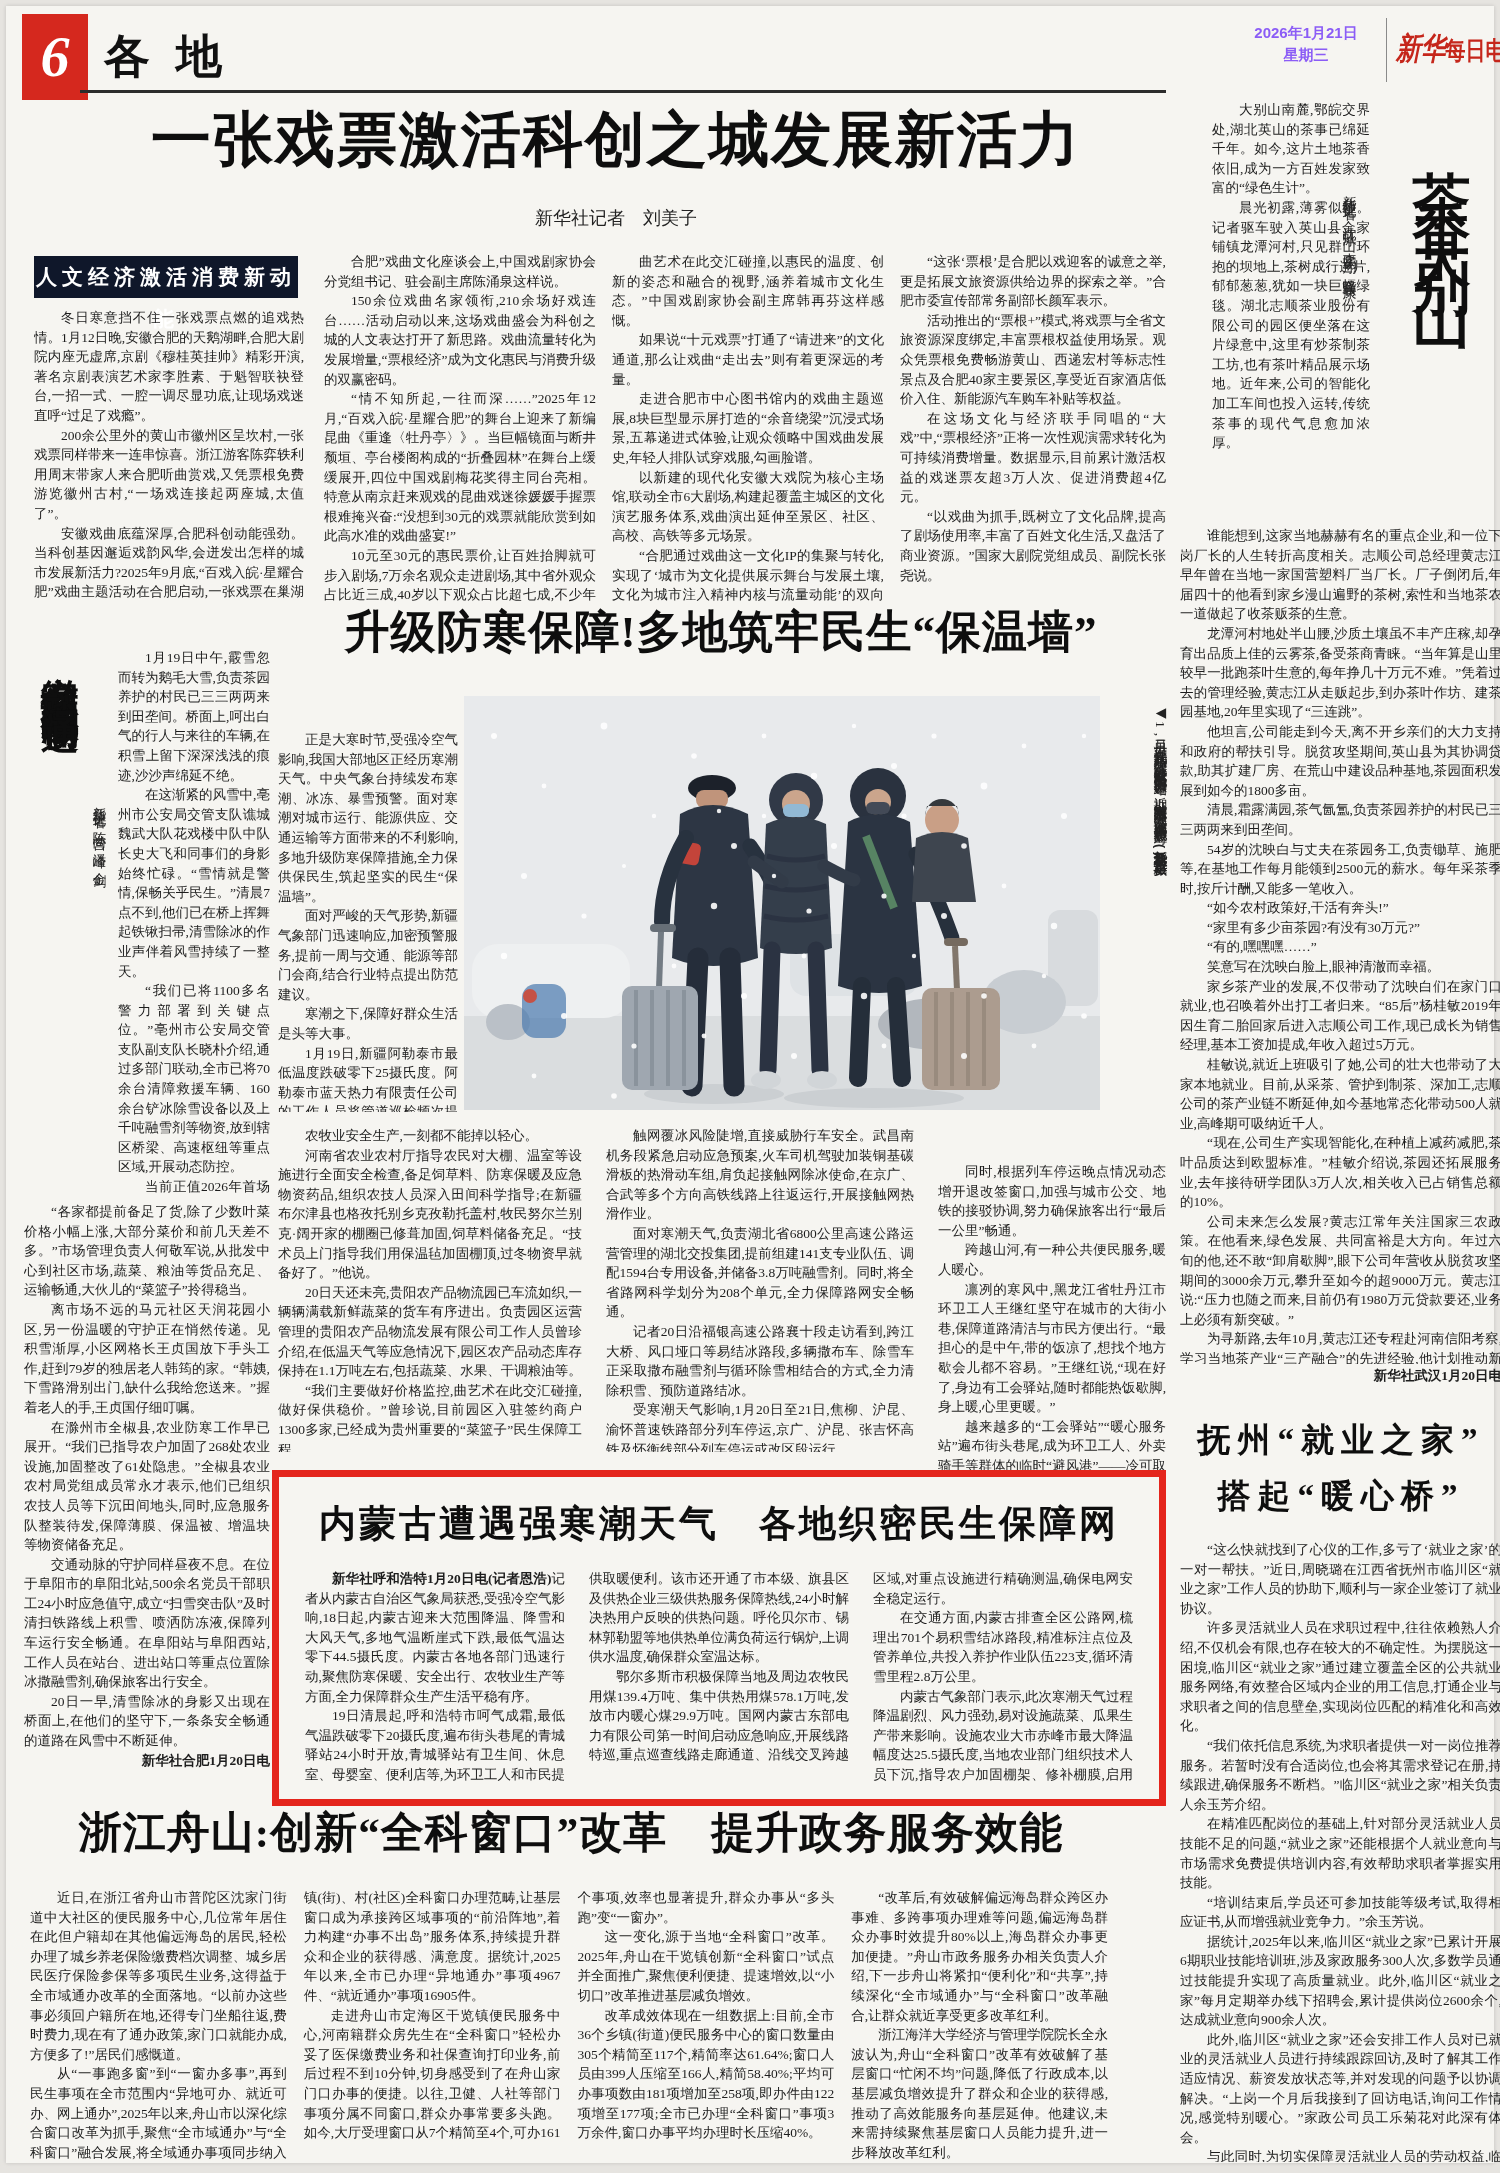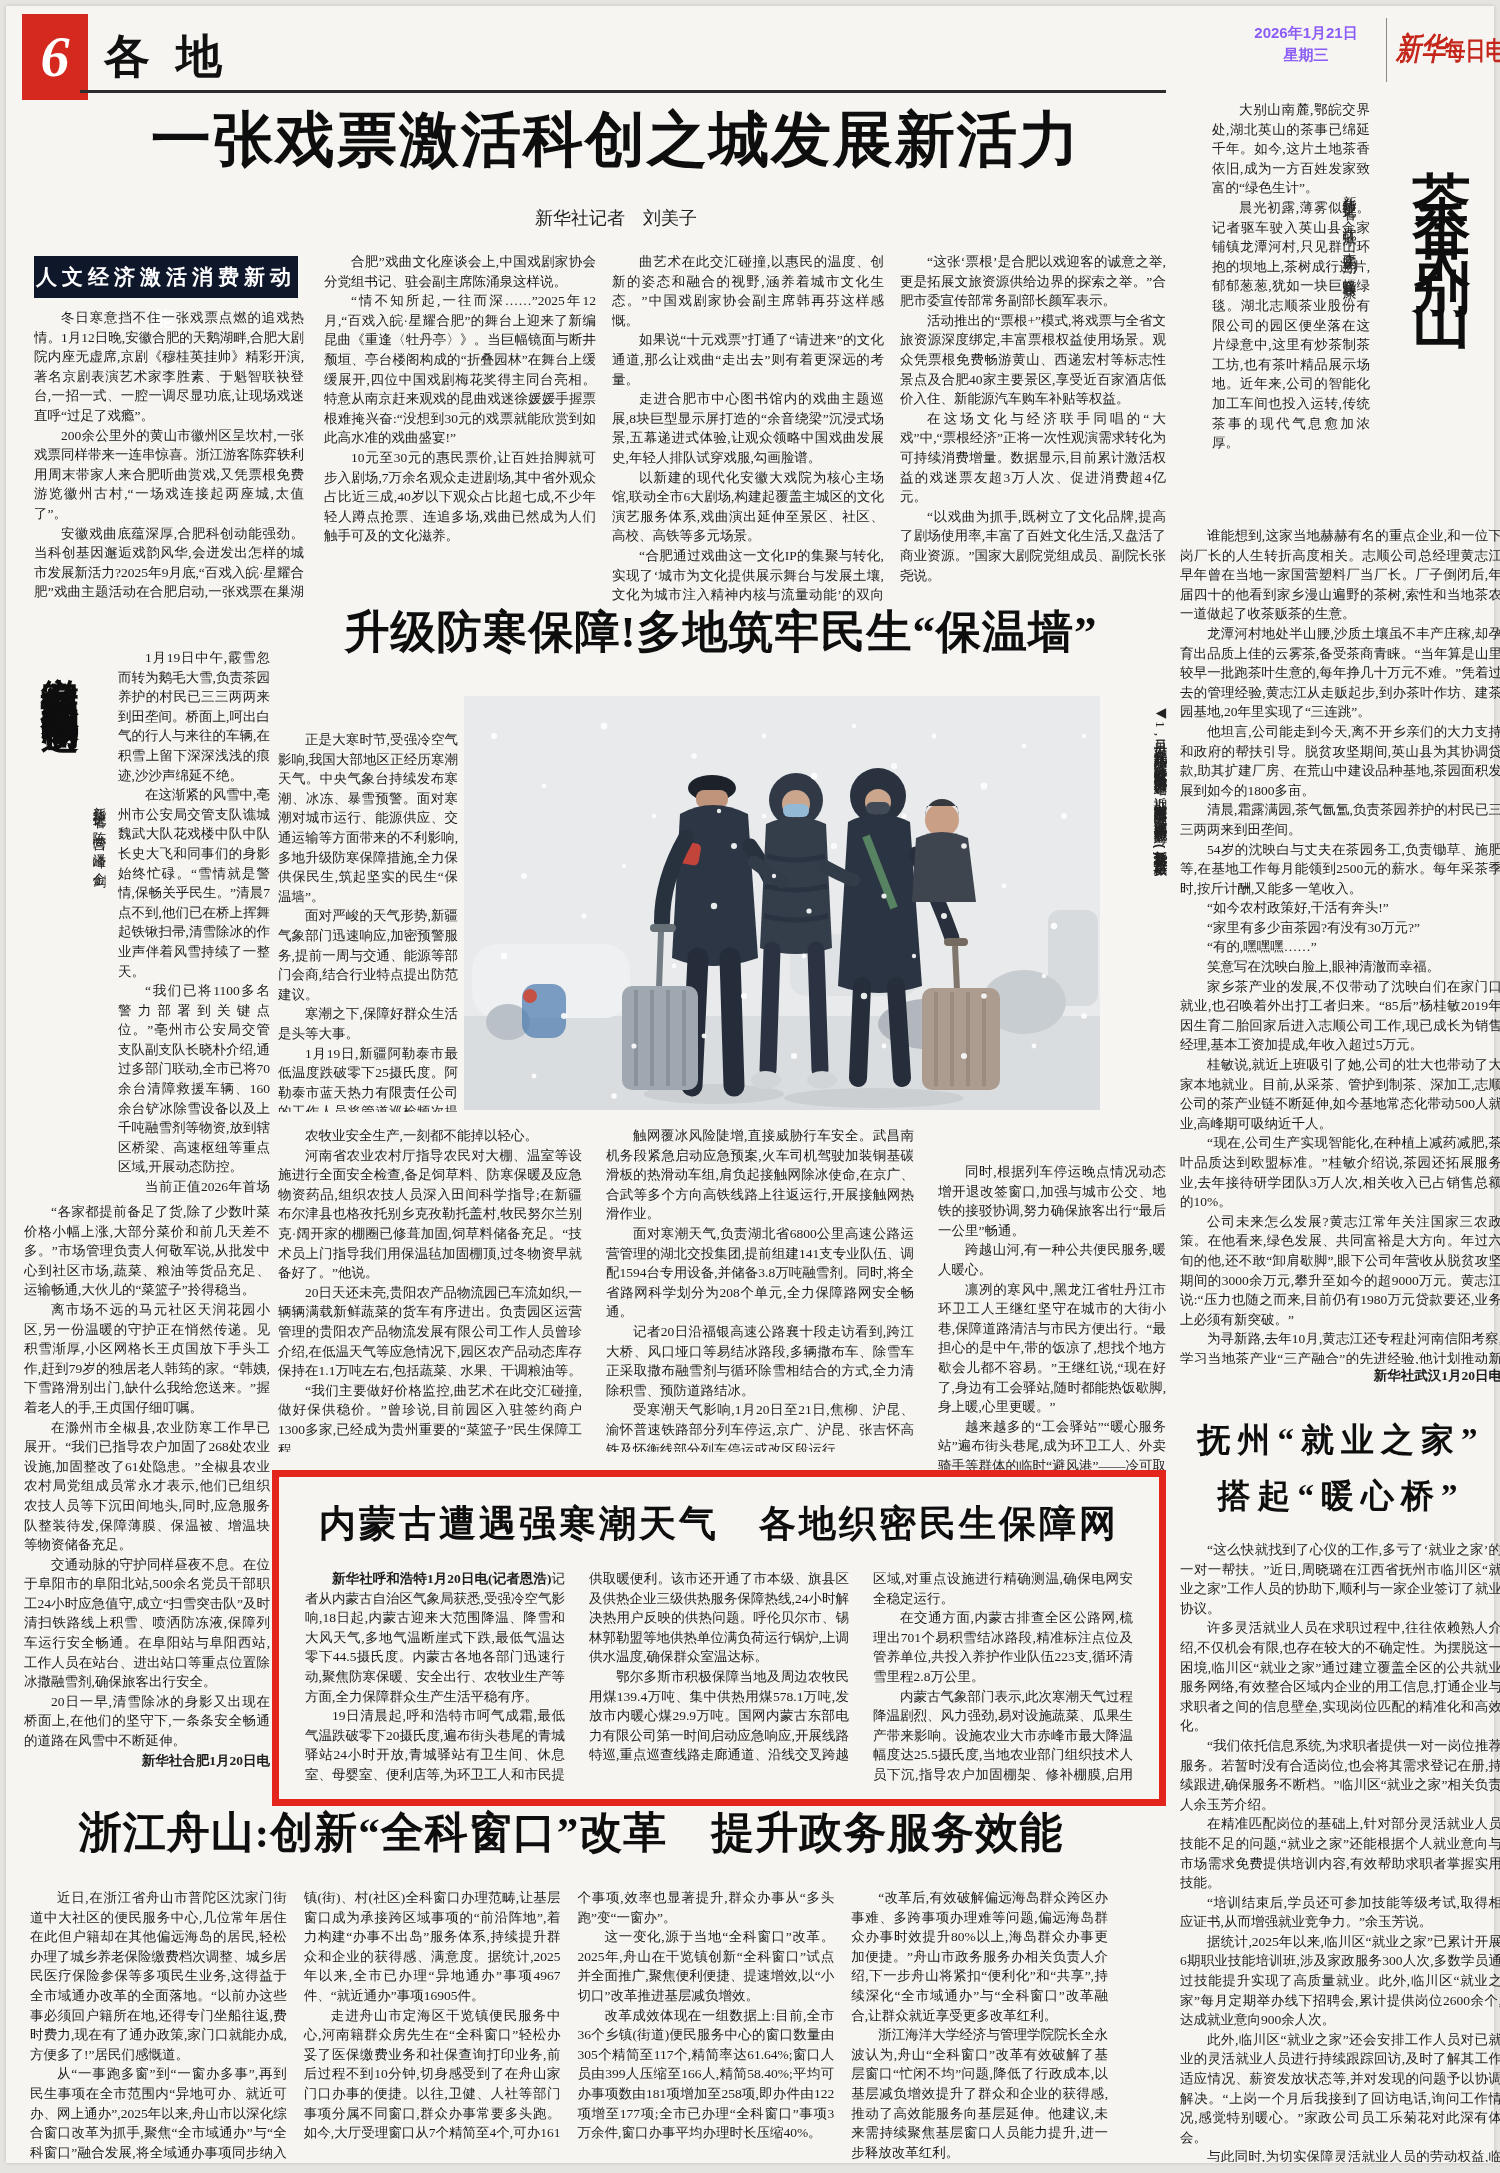--- a/index.html
+++ b/index.html
@@ -65,20 +65,21 @@
   <div class="abs hl lead-hl">一张戏票激活科创之城发展新活力</div>
   <div class="abs byline" style="left:60px;top:200px;width:1100px;">新华社记者　刘美子</div>
   <div class="abs kicker">人文经济激活消费新动能</div>
   <div class="abs jt b13" style="left:28px;top:302px;width:270px;height:294px;">
         <p>冬日寒意挡不住一张戏票点燃的追戏热情。1月12日晚,安徽合肥的天鹅湖畔,合肥大剧院内座无虚席,京剧《穆桂英挂帅》精彩开演,著名京剧表演艺术家李胜素、于魁智联袂登台,一招一式、一腔一调尽显功底,让现场戏迷直呼“过足了戏瘾”。</p>
         <p>200余公里外的黄山市徽州区呈坎村,一张戏票同样带来一连串惊喜。浙江游客陈弈轶利用周末带家人来合肥听曲赏戏,又凭票根免费游览徽州古村,“一场戏连接起两座城,太值了”。</p>
         <p>安徽戏曲底蕴深厚,合肥科创动能强劲。当科创基因邂逅戏韵风华,会迸发出怎样的城市发展新活力?2025年9月底,“百戏入皖·星耀合肥”戏曲主题活动在合肥启动,一张戏票在巢湖之滨激起层层涟漪。</p>
       </div>
   <div class="abs jt b13" style="left:318px;top:246px;width:272px;height:350px;">
         <p>合肥”戏曲文化座谈会上,中国戏剧家协会分党组书记、驻会副主席陈涌泉这样说。</p>
+        <p>150余位戏曲名家领衔,210余场好戏连台……活动启动以来,这场戏曲盛会为科创之城的人文表达打开了新思路。戏曲流量转化为发展增量,“票根经济”成为文化惠民与消费升级的双赢密码。</p>
         <p>“情不知所起,一往而深……”2025年12月,“百戏入皖·星耀合肥”的舞台上迎来了新编昆曲《重逢〈牡丹亭〉》。当巨幅镜面与断井颓垣、亭台楼阁构成的“折叠园林”在舞台上缓缓展开,四位中国戏剧梅花奖得主同台亮相。特意从南京赶来观戏的昆曲戏迷徐媛媛手握票根难掩兴奋:“没想到30元的戏票就能欣赏到如此高水准的戏曲盛宴!”</p>
         <p>10元至30元的惠民票价,让百姓抬脚就可步入剧场,7万余名观众走进剧场,其中省外观众占比近三成,40岁以下观众占比超七成,不少年轻人蹲点抢票、连追多场,戏曲已然成为人们触手可及的文化滋养。</p>
       </div>
   <div class="abs jt b13" style="left:606px;top:246px;width:272px;height:350px;">
         <p>曲艺术在此交汇碰撞,以惠民的温度、创新的姿态和融合的视野,涵养着城市文化生态。”中国戏剧家协会副主席韩再芬这样感慨。</p>
         <p>如果说“十元戏票”打通了“请进来”的文化通道,那么让戏曲“走出去”则有着更深远的考量。</p>
         <p>走进合肥市中心图书馆内的戏曲主题巡展,8块巨型显示屏打造的“余音绕梁”沉浸式场景,五幕递进式体验,让观众领略中国戏曲发展史,年轻人排队试穿戏服,勾画脸谱。</p>
         <p>以新建的现代化安徽大戏院为核心主场馆,联动全市6大剧场,构建起覆盖主城区的文化演艺服务体系,戏曲演出延伸至景区、社区、高校、高铁等多元场景。</p>
         <p>“合肥通过戏曲这一文化IP的集聚与转化,实现了‘城市为文化提供展示舞台与发展土壤,文化为城市注入精神内核与流量动能’的双向赋能。”安徽省文史研究馆馆员翁飞说。</p>
       </div>

